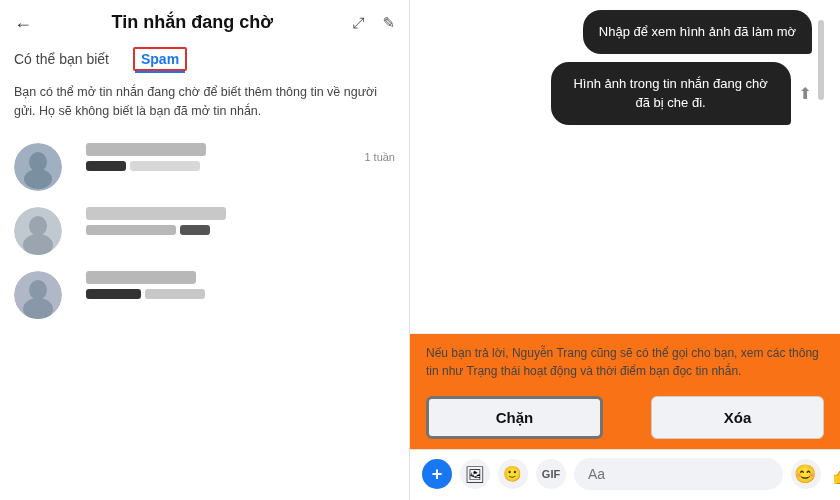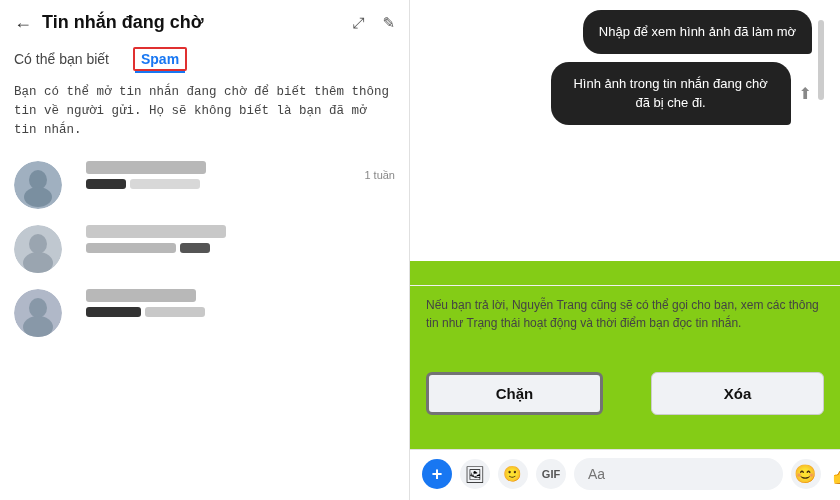--- a/index.html
+++ b/index.html
@@ -34,20 +34,21 @@
       font-size: 18px;
       color: #333;
       cursor: pointer;
     }
 
     .left-title {
       font-size: 18px;
       font-weight: 700;
       color: #111;
       flex: 1;
+      text-align: center;
     }
 
     .expand-icon {
       font-size: 15px;
       color: #555;
       cursor: pointer;
       margin-right: 8px;
     }
 
     .edit-icon {
@@ -87,43 +88,41 @@
       right: 0;
       height: 2px;
       background: #1877f2;
     }
 
     .info-text {
       font-size: 12.5px;
       color: #444;
       padding: 12px 14px 10px 14px;
       line-height: 1.5;
-      font-family: Liberation Mono, monospace;
     }
 
     .contact-list {
       flex: 1;
       overflow: hidden;
       padding: 4px 0;
     }
 
     .contact-time {
       font-size: 11px;
       color: #888;
       white-space: nowrap;
     }
 
     
     .right-panel {
       width: 430px;
       height: 500px;
-      background: #84cc16;
+      background: #f97316;
       display: flex;
       flex-direction: column;
-      gap: 24px;
     }
 
     .chat-messages {
       flex: 1;
       background: #fff;
       overflow: hidden;
       display: flex;
       flex-direction: column;
       align-items: flex-end;
       padding: 10px 16px 6px 16px;

